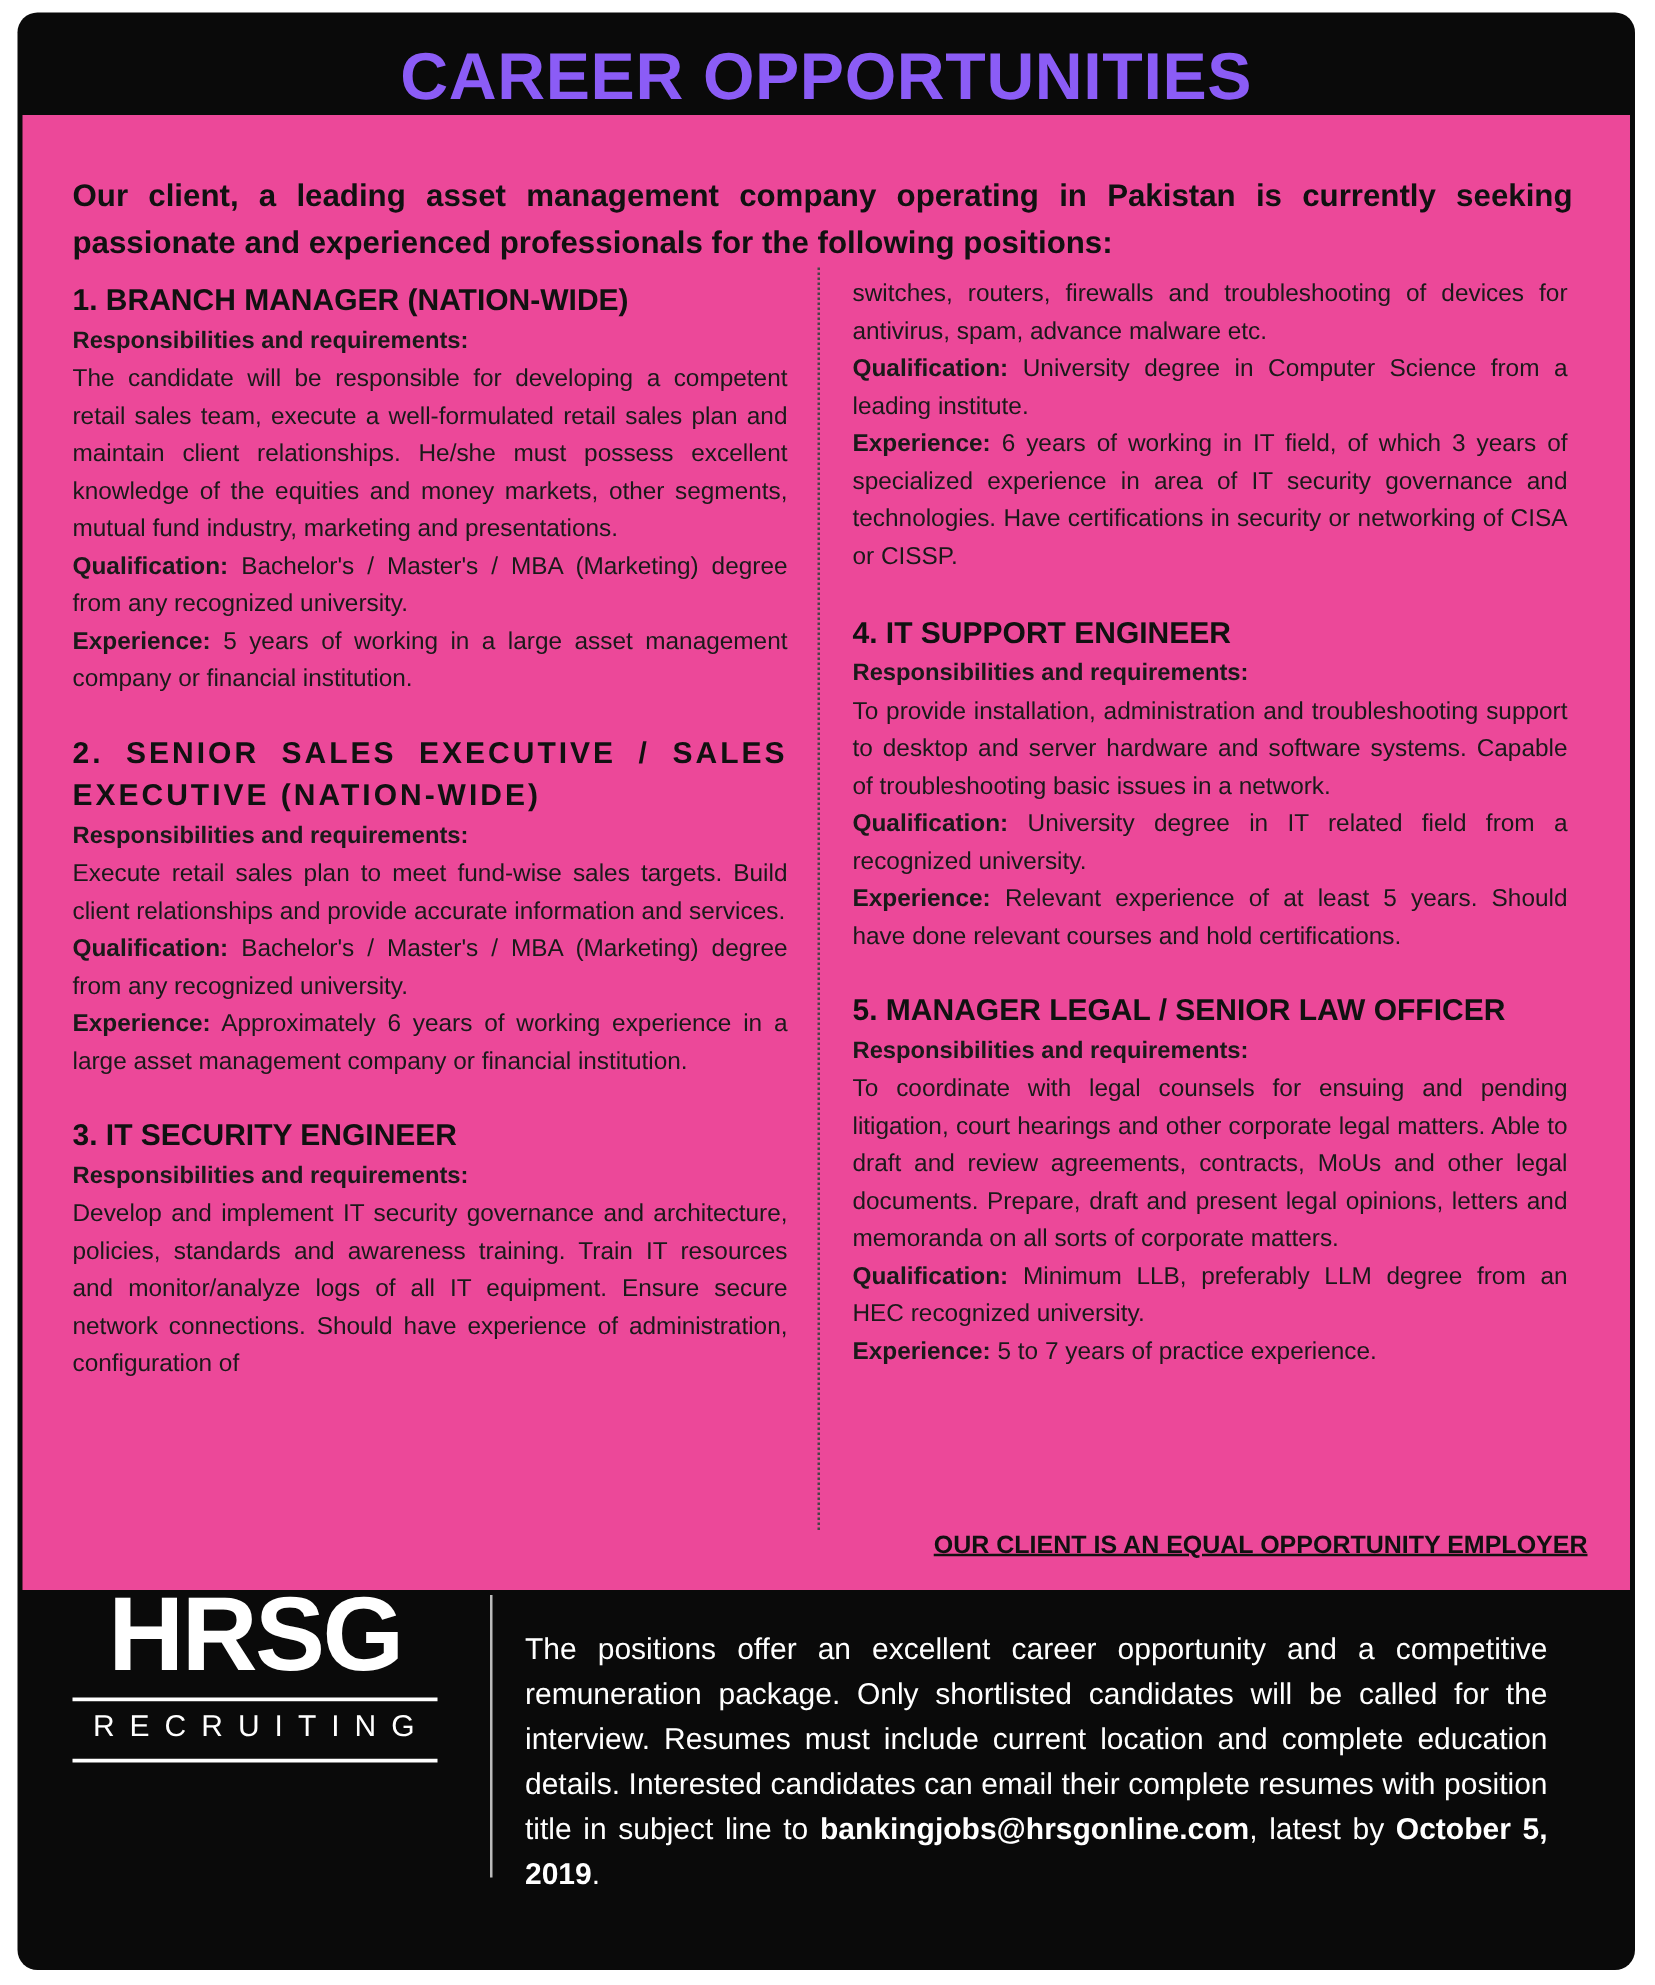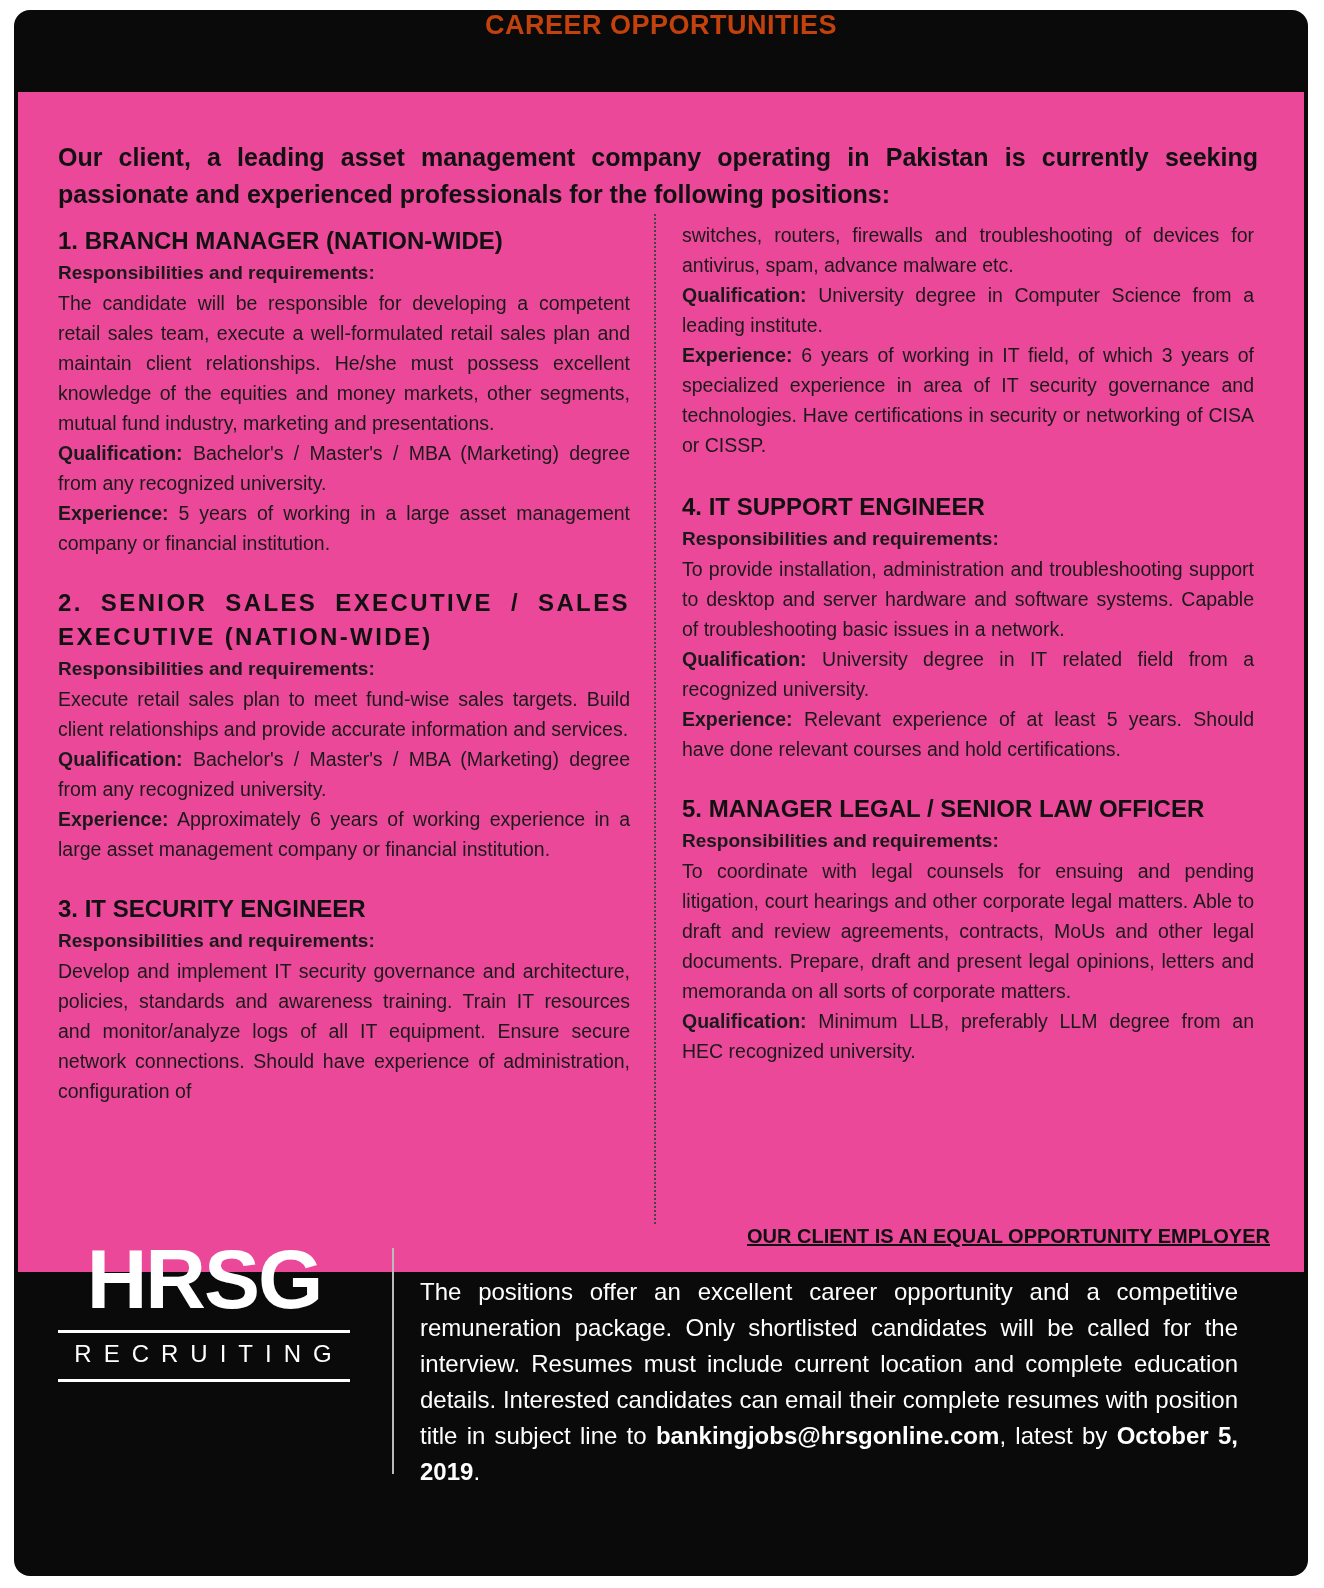--- a/index.html
+++ b/index.html
@@ -2,23 +2,23 @@
 <html><head>
 <meta charset="utf-8">
 <style>
   html, body { margin: 0; padding: 0; background: #ffffff; }
   body { width: 1324px; height: 1588px; position: relative; overflow: hidden; }
   .frame {
     position: absolute; left: 14px; top: 10px; width: 1294px; height: 1566px;
     background: #0a0a0a; border-radius: 16px; overflow: hidden;
   }
   .header {
-    height: 82px; display: flex; align-items: flex-start; justify-content: center;
-    color: #c2410c; font-family: "Liberation Sans", sans-serif; font-weight: bold;
-    font-size: 27px; letter-spacing: 0.5px;
+    height: 82px; display: flex; align-items: flex-end; justify-content: center;
+    color: #8b5cf6; font-family: "Liberation Sans", sans-serif; font-weight: bold;
+    font-size: 53px; letter-spacing: 0.5px;
   }
   .content {
     position: absolute; left: 4px; top: 82px; width: 1286px; height: 1180px;
     background: #ec4899;
   }
   .intro {
     position: absolute; left: 40px; top: 22px; width: 1200px;
     font-family: "Liberation Sans", sans-serif; font-weight: bold; font-size: 25px;
     line-height: 37px; color: #111; text-align: justify;
   }
@@ -39,21 +39,21 @@
   .spaced-title { letter-spacing: 2.4px; text-align: justify; text-align-last: left; }
   .sub { font-weight: bold; font-size: 19px; line-height: 30px; }
   .para { text-align: justify; margin: 0; }
   .lbl { font-weight: bold; }
   .continued { margin-bottom: 30px; }
   .eoe {
     position: absolute; right: 34px; top: 1133px; font-family: "Liberation Sans", sans-serif;
     font-weight: bold; font-size: 20px; text-decoration: underline; color: #111;
   }
   .footer {
-    position: absolute; left: 0; top: 1202px; width: 1294px; height: 304px;
+    position: absolute; left: 0; top: 1230px; width: 1294px; height: 304px;
   }
   .logo {
     position: absolute; left: 44px; top: 24px; width: 292px; color: #fff;
     font-family: "Liberation Sans", sans-serif;
   }
   .logo-main {
     font-size: 84px; font-weight: bold; line-height: 86px; text-align: center; letter-spacing: -2px;
   }
   .logo-rule { height: 3px; background: #fff; margin: 8px 0 0 0; }
   .logo-sub {
@@ -119,20 +119,21 @@
         <p class="para">To provide installation, administration and troubleshooting support to desktop and server hardware and software systems. Capable of troubleshooting basic issues in a network.</p>
         <p class="para"><span class="lbl">Qualification:</span> <span>University degree in IT related field from a recognized university.</span></p>
         <p class="para"><span class="lbl">Experience:</span> <span>Relevant experience of at least 5 years. Should have done relevant courses and hold certifications.</span></p>
       </div>
 
       <div class="job">
         <h2 class="job-title">5. MANAGER LEGAL / SENIOR LAW OFFICER</h2>
         <div class="sub">Responsibilities and requirements:</div>
         <p class="para">To coordinate with legal counsels for ensuing and pending litigation, court hearings and other corporate legal matters. Able to draft and review agreements, contracts, MoUs and other legal documents. Prepare, draft and present legal opinions, letters and memoranda on all sorts of corporate matters.</p>
         <p class="para"><span class="lbl">Qualification:</span> <span>Minimum LLB, preferably LLM degree from an HEC recognized university.</span></p>
+        <p class="para"><span class="lbl">Experience:</span> <span>5 to 7 years of practice experience.</span></p>
       </div>
     </div>
 
     <div class="eoe">OUR CLIENT IS AN EQUAL OPPORTUNITY EMPLOYER</div>
   </div>
 
   <div class="footer">
     <div class="logo">
       <div class="logo-main">HRSG</div>
       <div class="logo-rule"></div>

